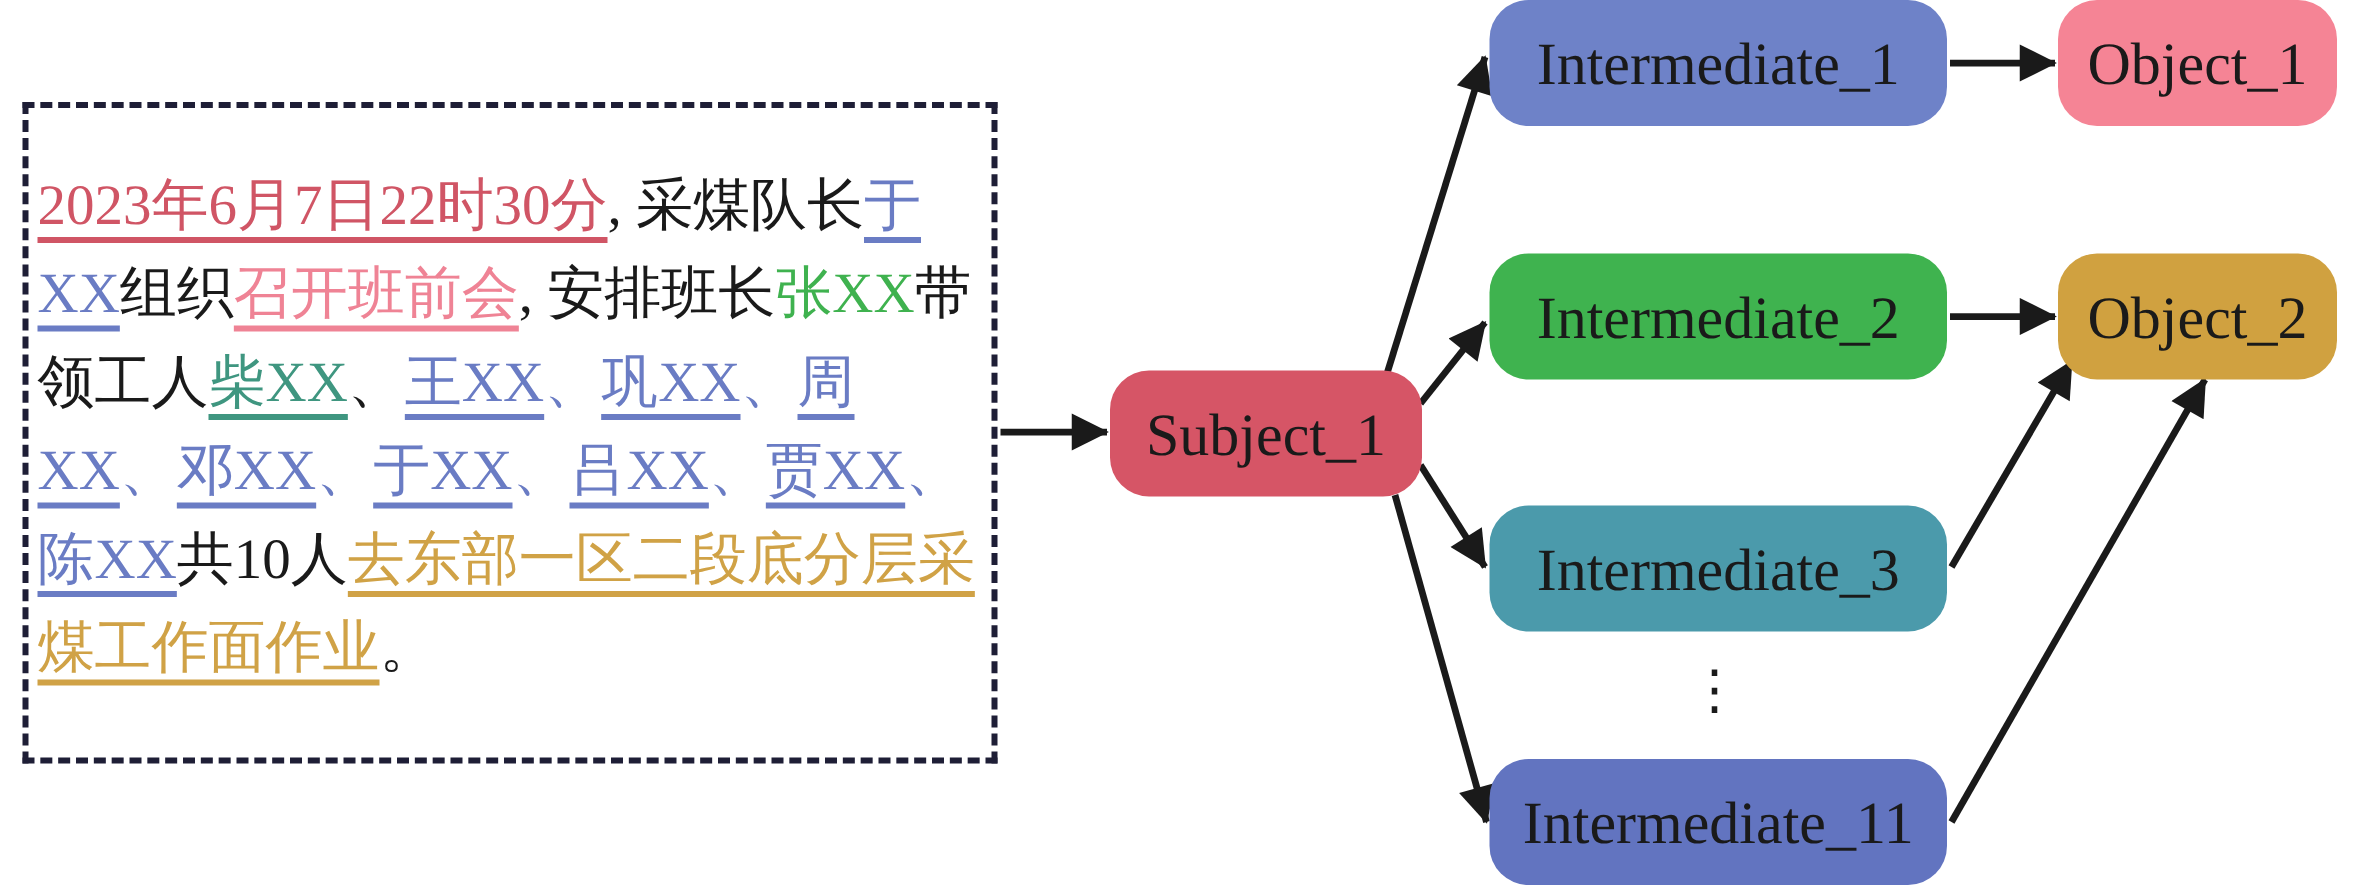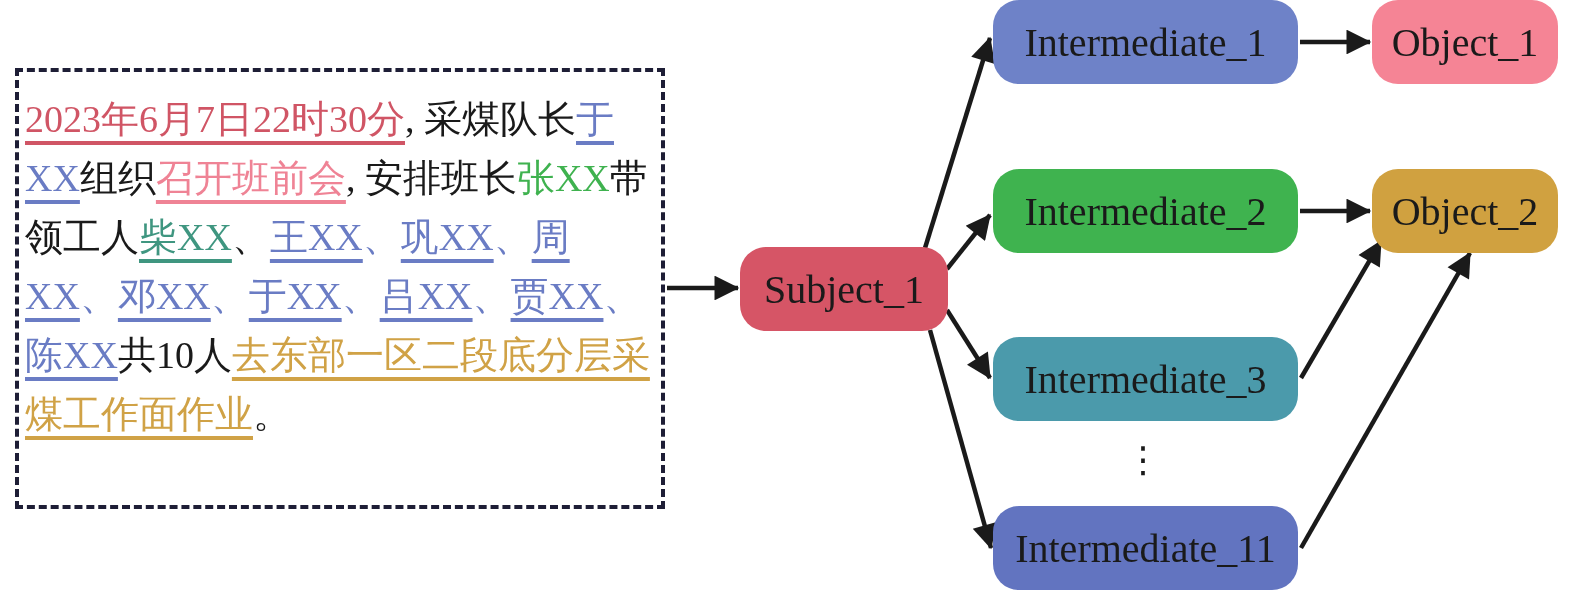--- a/index.html
+++ b/index.html
@@ -3,21 +3,21 @@
 <meta charset="utf-8">
 <style>
   html, body { margin: 0; padding: 0; background: #ffffff; }
   body { width: 1575px; height: 592px; position: relative; overflow: hidden;
          font-family: "Liberation Serif", "DejaVu Serif", serif; }
   #text-box {
     position: absolute; left: 15px; top: 68px; width: 650px; height: 441px;
     box-sizing: border-box; border: 4px dashed #1e1e36;
   }
   #passage {
-    position: absolute; left: 6px; top: 18px; width: 625px;
+    position: absolute; left: 6px; top: 36px; width: 625px;
     font-size: 38px; line-height: 59px; color: #1a1a1a; letter-spacing: 0px;
   }
   .seg { text-decoration-line: underline; text-decoration-thickness: 4px; text-underline-offset: 9px; }
   #diagram { position: absolute; left: 0; top: 0; }
   .node-label { font-family: "Liberation Serif", "DejaVu Serif", serif; font-size: 40px; fill: #1a1a1a; }
 </style>
 </head>
 <body>
 
 <div id="text-box" style="border-color: rgb(30, 30, 54);">

